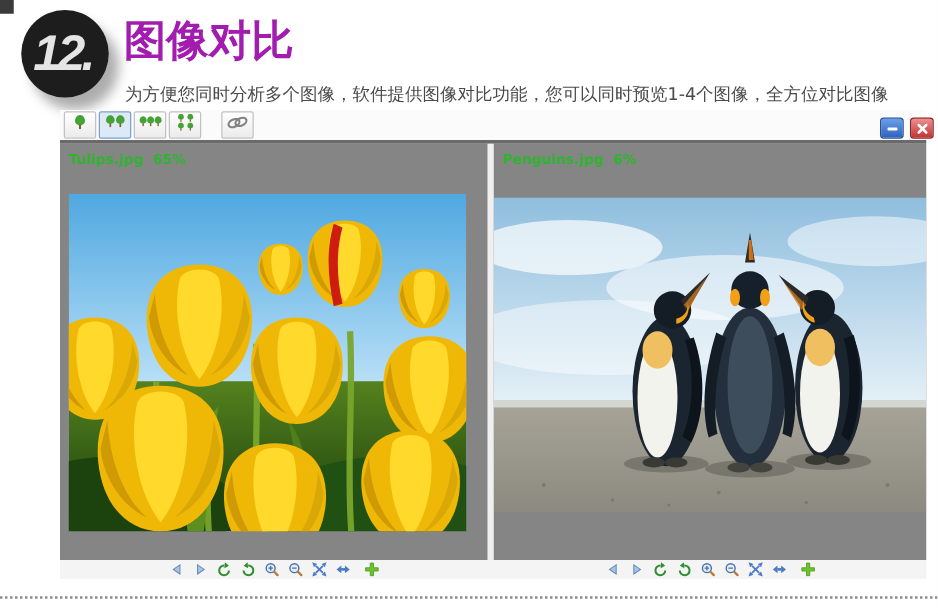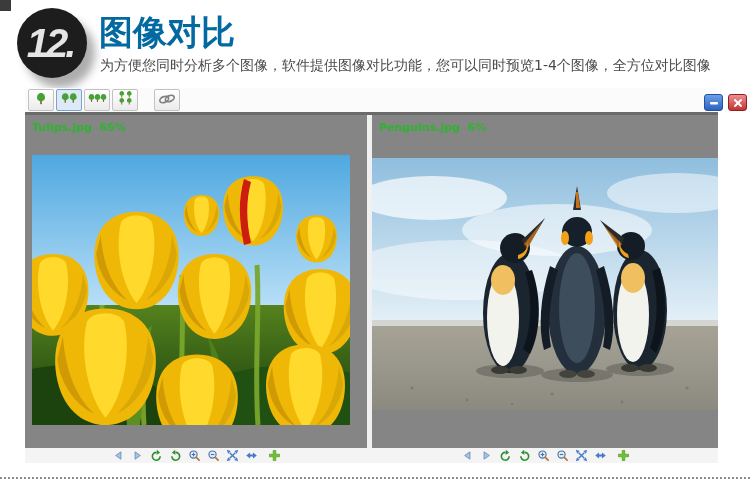--- a/index.html
+++ b/index.html
@@ -4,27 +4,27 @@
 <style>
   html,body{margin:0;padding:0;background:#fff;}
   body{width:750px;height:491px;position:relative;font-family:"Liberation Sans",sans-serif;overflow:hidden;}
 
   
   .corner-square{position:absolute;left:0;top:0;width:11px;height:11px;background:#3b3b3b;}
   .badge{position:absolute;left:17px;top:8px;width:70px;height:70px;border-radius:50%;
          background:#1d1d1d;box-shadow:8px 10px 9px rgba(50,50,50,.4);
          display:flex;align-items:center;justify-content:center;}
   .badge span{color:#e5e5e5;font-style:italic;font-weight:bold;font-size:40px;letter-spacing:-3px;transform:translateX(-2px);}
-  .page-title{position:absolute;left:99px;top:10px;margin:0;font-size:34px;font-weight:900;color:#0369a1;
+  .page-title{position:absolute;left:99px;top:10px;margin:0;font-size:34px;font-weight:900;color:#a21caf;
               font-family:"DejaVu Sans","Liberation Sans",sans-serif;}
-  .page-subtitle{position:absolute;left:100px;top:57px;margin:0;font-size:14px;color:#4a4a4a;
+  .page-subtitle{position:absolute;left:100px;top:67px;margin:0;font-size:14px;color:#4a4a4a;
                  font-family:"DejaVu Sans","Liberation Sans",sans-serif;}
 
   
-  .window{position:absolute;left:25px;top:88px;width:693px;height:375px;background:#fbfbfb;}
+  .window{position:absolute;left:48px;top:88px;width:693px;height:375px;background:#fbfbfb;}
   .toolbar{height:24px;background:#fbfbfb;border-bottom:3px solid #6a6a6a;
            display:flex;align-items:center;padding-left:3px;gap:2px;box-sizing:content-box;}
   .tbtn{width:24px;height:20px;border:1px solid #c2c2c2;border-radius:2px;
         background:linear-gradient(#ffffff,#ebebeb);display:flex;align-items:center;justify-content:center;cursor:pointer;}
   .tbtn.active{border-color:#7da0cc;background:#dceaf8;}
   .link-btn{margin-left:14px;}
 
   
   .main{position:absolute;top:27px;left:0;width:693px;height:333px;display:flex;}
   .panel{background:#858585;position:relative;overflow:hidden;}

